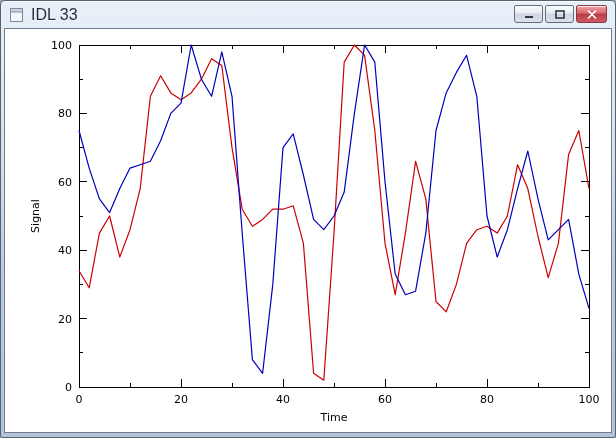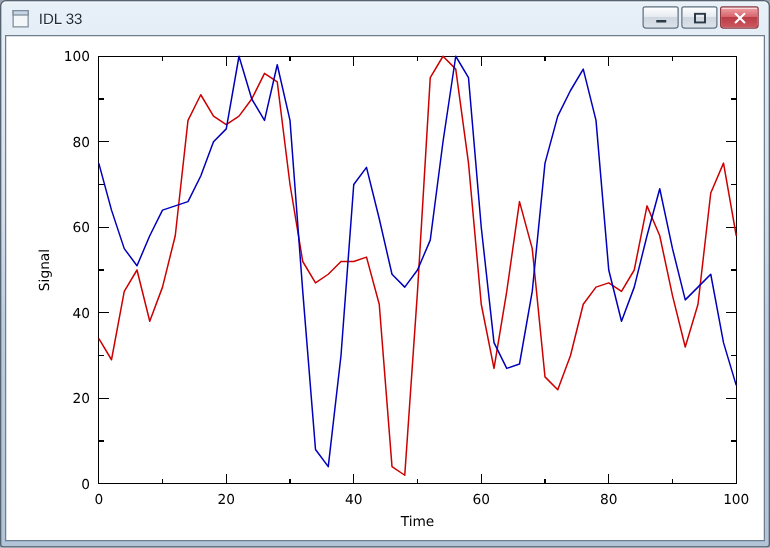--- a/index.html
+++ b/index.html
@@ -9,21 +9,21 @@
     background:linear-gradient(#e8f0f8,#d4e0ee 38%,#bccde0 60%,#b2c4d8);
     box-shadow:inset 0 1px 0 rgba(255,255,255,.8);
     overflow:hidden;
   }
   .titlebar{
     position:absolute;top:0;left:0;right:0;height:28px;
     display:flex;align-items:center;
   }
   .win-icon{width:16px;height:16px;margin:0 6px 0 8px;flex:0 0 auto;}
   .win-title{
-    font-size:12px;color:#1e2b38;
+    font-size:16px;color:#1e2b38;
     text-shadow:0 1px 0 rgba(255,255,255,.75);
     white-space:nowrap;
   }
   .caption-buttons{position:absolute;top:4px;right:8px;display:flex;gap:2px;}
   .cap-btn{
     width:29px;height:18px;padding:0;cursor:default;
     border:1px solid #60707f;border-radius:2px 2px 3px 3px;
     background:linear-gradient(#fdfdfe,#e7ebf0 45%,#ced6df 50%,#dce2ea);
     display:flex;align-items:center;justify-content:center;
     box-shadow:inset 0 1px 0 rgba(255,255,255,.8);

